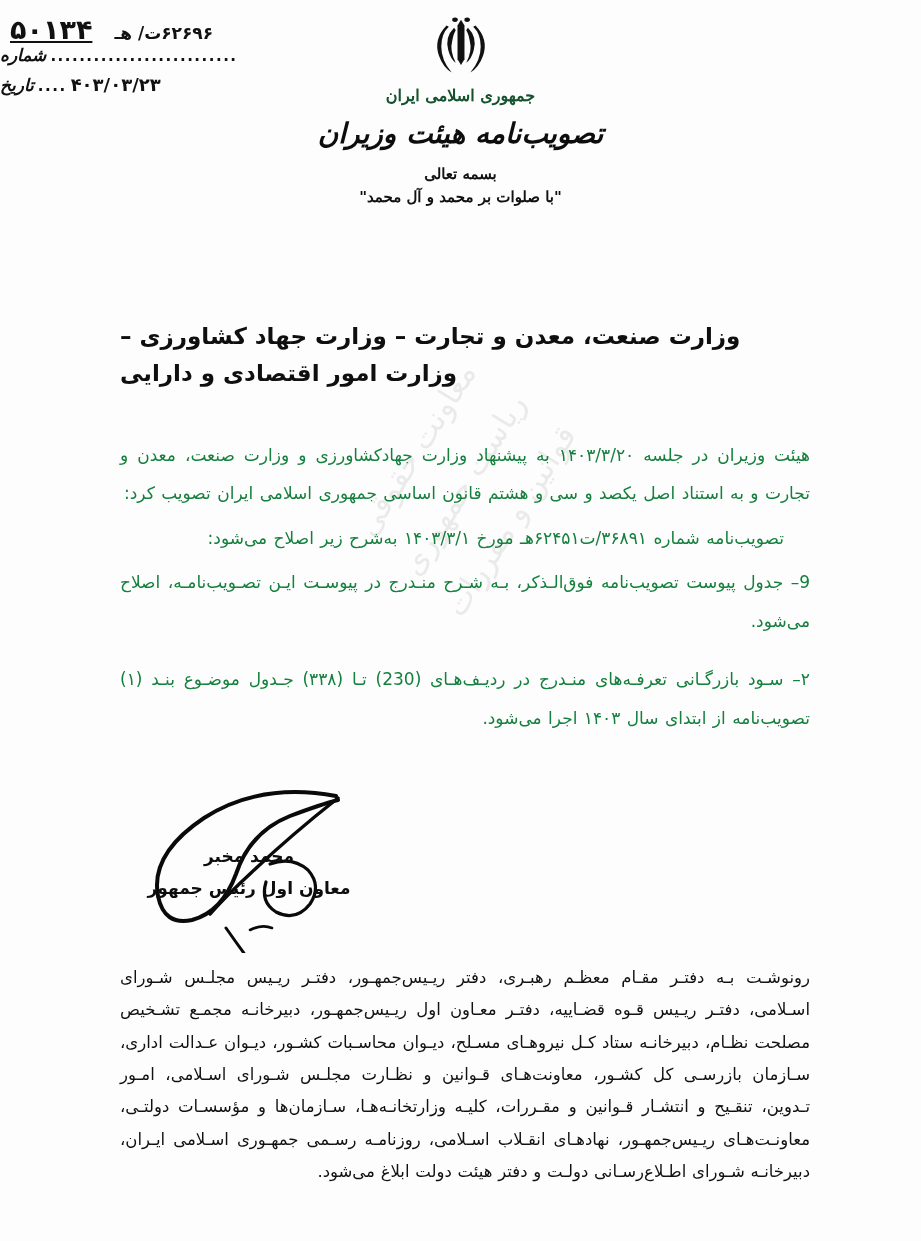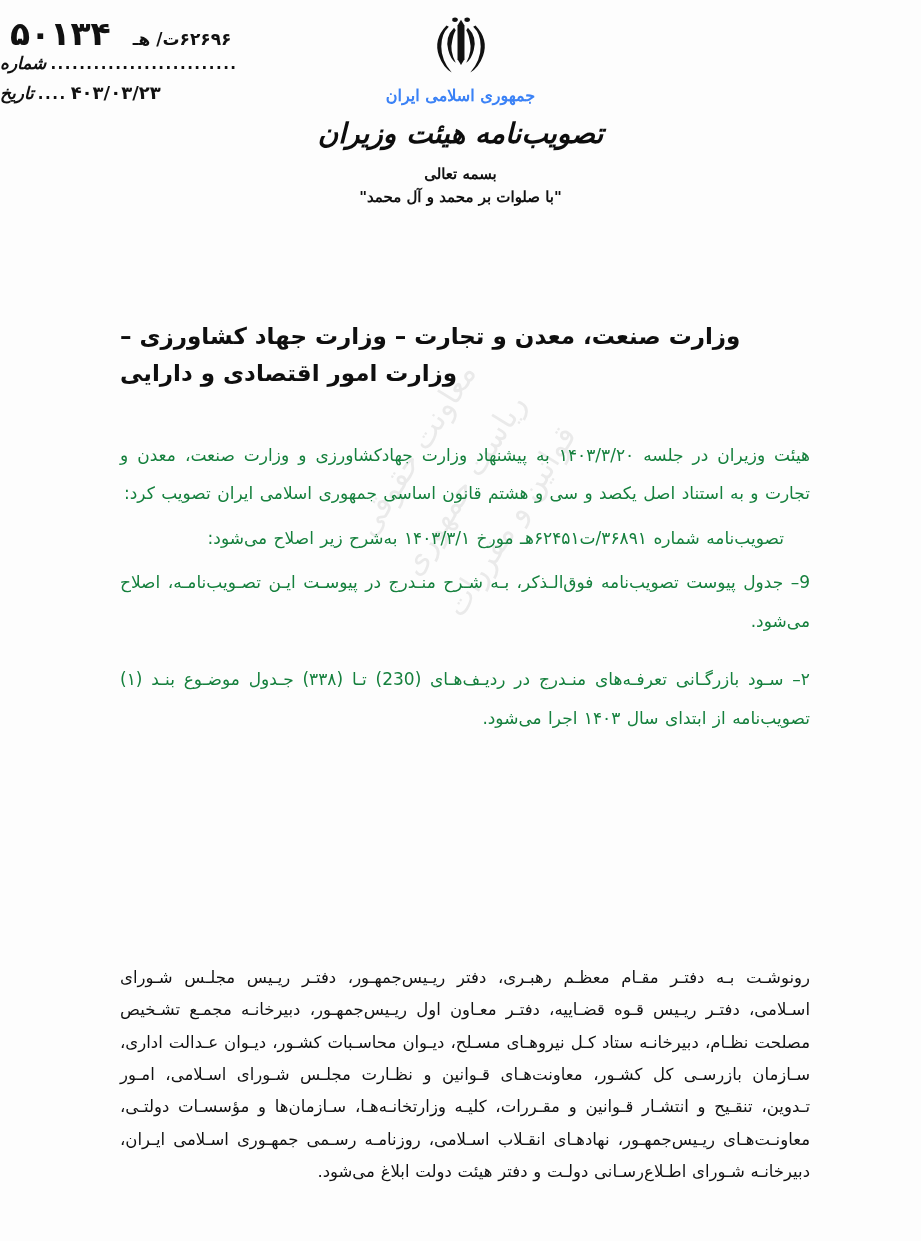--- a/index.html
+++ b/index.html
@@ -56,22 +56,23 @@
     font-family: "DejaVu Sans", sans-serif;
     font-weight: bold;
     color: #111;
     display: flex;
     align-items: baseline;
     justify-content: flex-end;
     gap: 22px;
     padding-left: 10px;
   }
   .stamp-serial .big {
-    font-size: 33px;
+    font-size: 27px;
     letter-spacing: 4px;
+    text-decoration: underline;
   }
   .stamp-serial .small {
     font-size: 17px;
     letter-spacing: 1px;
   }
   .stamp-rows {
   }
   .stamp-row {
     display: flex;
     align-items: baseline;
@@ -114,21 +115,21 @@
   .emblem {
     width: 58px;
     height: 62px;
     margin: 0 auto 8px auto;
     display: block;
   }
   .country-line {
     font-family: "DejaVu Serif", serif;
     font-size: 16px;
     font-weight: bold;
-    color: #3b82f6;
+    color: #14532d;
     letter-spacing: 0.5px;
     direction: rtl;
   }
   .script-title {
     font-family: "DejaVu Serif", serif;
     font-style: italic;
     font-weight: bold;
     color: #0d0d0d;
     direction: rtl;
   }
@@ -305,18 +306,33 @@
   </div>
 
   <div class="body-wrap">
     <div class="recipients">وزارت صنعت، معدن و تجارت – وزارت جهاد کشاورزی – وزارت امور اقتصادی و دارایی</div>
     <p class="para">هیئت وزیران در جلسه ۱۴۰۳/۳/۲۰ به پیشنهاد وزارت جهادکشاورزی و وزارت صنعت، معدن و تجارت و به استناد اصل یکصد و سی و هشتم قانون اساسی جمهوری اسلامی ایران تصویب کرد:</p>
     <p class="para indent">تصویب‌نامه شماره ۳۶۸۹۱/ت۶۲۴۵۱هـ مورخ ۱۴۰۳/۳/۱ به‌شرح زیر اصلاح می‌شود:</p>
     <p class="para">9– جدول پیوست تصویب‌نامه فوق‌الـذکر، بـه شـرح منـدرج در پیوسـت ایـن تصـویب‌نامـه، اصلاح می‌شود.</p>
     <p class="para spaced">۲– سـود بازرگـانی تعرفـه‌های منـدرج در ردیـف‌هـای (230) تـا (۳۳۸) جـدول موضـوع بنـد (۱) تصویب‌نامه از ابتدای سال ۱۴۰۳ اجرا می‌شود.</p>
   </div>
 
+  <div class="sign-area">
+    <svg class="sign-ink" viewBox="0 0 440 175" aria-hidden="true">
+      <g fill="none" stroke="#0a0a0a" stroke-linecap="round" stroke-linejoin="round">
+        <path d="M196 18 Q120 4 64 40 Q10 76 18 118 Q24 148 52 142 Q82 134 96 96 Q110 54 150 38 Q182 26 198 22" stroke-width="4"></path>
+        <path d="M198 20 Q150 58 112 94 Q86 118 70 136" stroke-width="3.4"></path>
+        <path d="M130 86 Q152 78 168 92 Q182 108 170 126 Q156 144 136 134 Q120 124 126 104" stroke-width="3.2"></path>
+        <path d="M86 150 Q100 170 112 186" stroke-width="3"></path>
+        <path d="M110 152 Q122 146 132 150" stroke-width="2.6"></path>
+      </g>
+    </svg>
+    <div class="sign-text">
+      <div class="sign-name">محمد مخبر</div>
+      <div class="sign-role">معاون اول رئیس جمهور</div>
+    </div>
+  </div>
 
   <div class="dist-wrap">
     <p class="dist-para">رونوشـت بـه دفتـر مقـام معظـم رهبـری، دفتر ریـیس‌جمهـور، دفتـر ریـیس مجلـس شـورای اسـلامی، دفتـر ریـیس قـوه قضـاییه، دفتـر معـاون اول ریـیس‌جمهـور، دبیرخانـه مجمـع تشـخیص مصلحت نظـام، دبیرخانـه ستاد کـل نیروهـای مسـلح، دیـوان محاسـبات کشـور، دیـوان عـدالت اداری، سـازمان بازرسـی کل کشـور، معاونت‌هـای قـوانین و نظـارت مجلـس شـورای اسـلامی، امـور تـدوین، تنقـیح و انتشـار قـوانین و مقـررات، کلیـه وزارتخانـه‌هـا، سـازمان‌ها و مؤسسـات دولتـی، معاونـت‌هـای ریـیس‌جمهـور، نهادهـای انقـلاب اسـلامی، روزنامـه رسـمی جمهـوری اسـلامی ایـران، دبیرخانـه شـورای اطـلاع‌رسـانی دولـت و دفتر هیئت دولت ابلاغ می‌شود.</p>
   </div>
 
 </div>
 
 </body></html>

